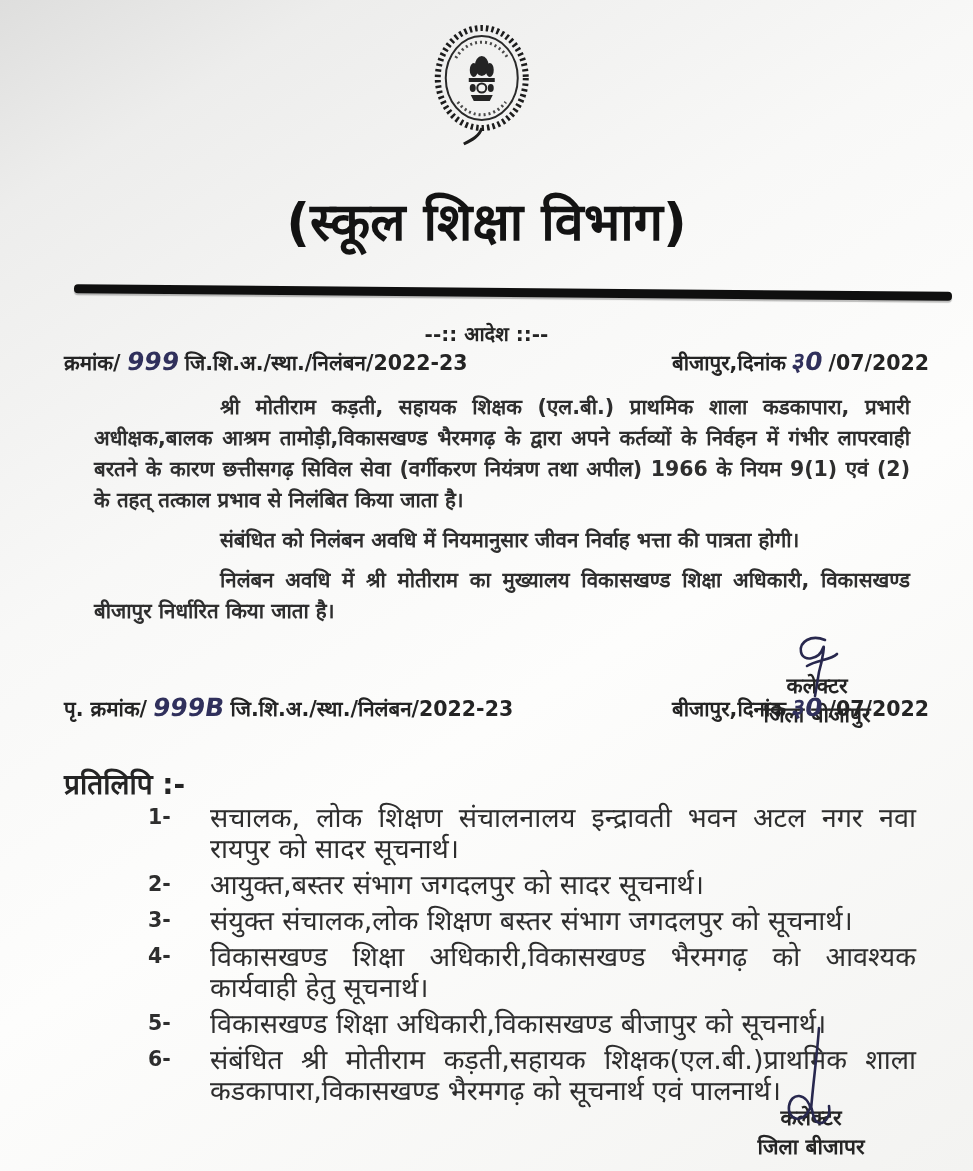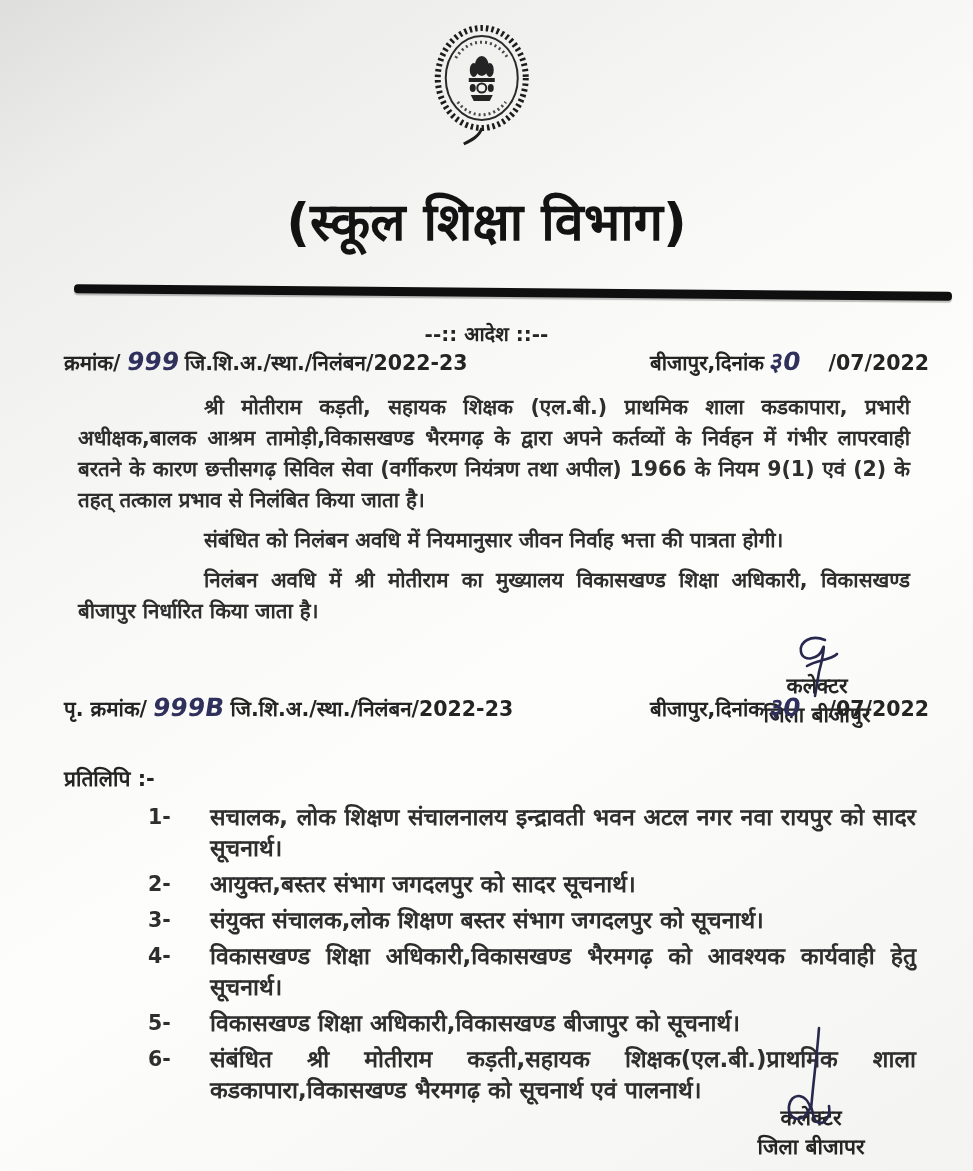--- a/index.html
+++ b/index.html
@@ -17,41 +17,41 @@
   .contact{top:250px;left:0;width:100%;text-align:center;
            font-family:"Liberation Serif",serif;font-weight:bold;font-size:17.5px;color:#1c1c1c;}
   .bar{top:288px;left:74px;width:878px;height:9px;background:#0f0f0f;border-radius:4px;
        transform:rotate(0.5deg);box-shadow:0 2px 1px rgba(0,0,0,0.25);}
   
   .order-heading{top:320px;left:0;width:100%;text-align:center;font-size:20px;font-weight:bold;color:#242424;}
   .refline{left:64px;right:44px;display:flex;align-items:baseline;font-size:20.5px;font-weight:bold;color:#242424;}
   .refline .gap{flex:1;}
   .hand{display:inline-block;font-size:25px;font-weight:bold;color:#30305c;
         transform:skewX(-9deg);padding:0 6px;line-height:1;}
-  .dprint{font-size:20.5px;margin-left:22px;}
+  .dprint{font-size:20.5px;}
   .ref1{top:348px;}
   .endorse{top:694px;}
   
   .bodytext{top:392px;left:78px;width:832px;}
   .para{font-size:20.5px;font-weight:bold;line-height:31px;text-align:justify;
-        text-indent:126px;color:#2e2e2e;margin:0 0 9px 0;}
+        text-indent:126px;color:#2e2e2e;margin:0 0 9px 16px;}
   .para:last-child{margin-bottom:0;}
   
   .sigblock{width:210px;text-align:center;font-size:21px;font-weight:bold;color:#242424;line-height:29px;}
   .sig1{top:672px;left:712px;}
   .sig2{top:1104px;left:706px;}
   .sigscribble{position:absolute;left:50%;transform:translateX(-50%);pointer-events:none;}
   .sig1 .sigscribble{top:-40px;}
   .sig2 .sigscribble{top:-78px;}
   
-  .copylabel{top:764px;left:64px;font-size:21px;font-weight:bold;color:#242424;}
+  .copylabel{top:764px;left:64px;font-size:28px;font-weight:bold;color:#242424;}
   .copies{top:802px;left:148px;width:768px;}
   .copyitem{display:flex;margin-bottom:5px;}
   .copyitem .num{width:62px;flex:0 0 62px;font-size:20.5px;font-weight:bold;color:#2e2e2e;line-height:31px;}
-  .copyitem .txt{flex:1;font-size:23px;font-weight:bold;color:#2e2e2e;line-height:31px;text-align:justify;}
+  .copyitem .txt{flex:1;font-size:27px;font-weight:normal;color:#2e2e2e;line-height:31px;text-align:justify;}
 </style>
 </head>
 <body>
 
 <div id="page">
 
   <div class="abs emblem">
     <svg width="108" height="122" viewBox="0 0 108 122">
       <ellipse cx="52" cy="54" rx="44" ry="50" fill="none" stroke="#1d1d1d" stroke-width="6" stroke-dasharray="2.5 3"></ellipse>
       <ellipse cx="52" cy="54" rx="36" ry="42" fill="none" stroke="#2a2a2a" stroke-width="2"></ellipse>

